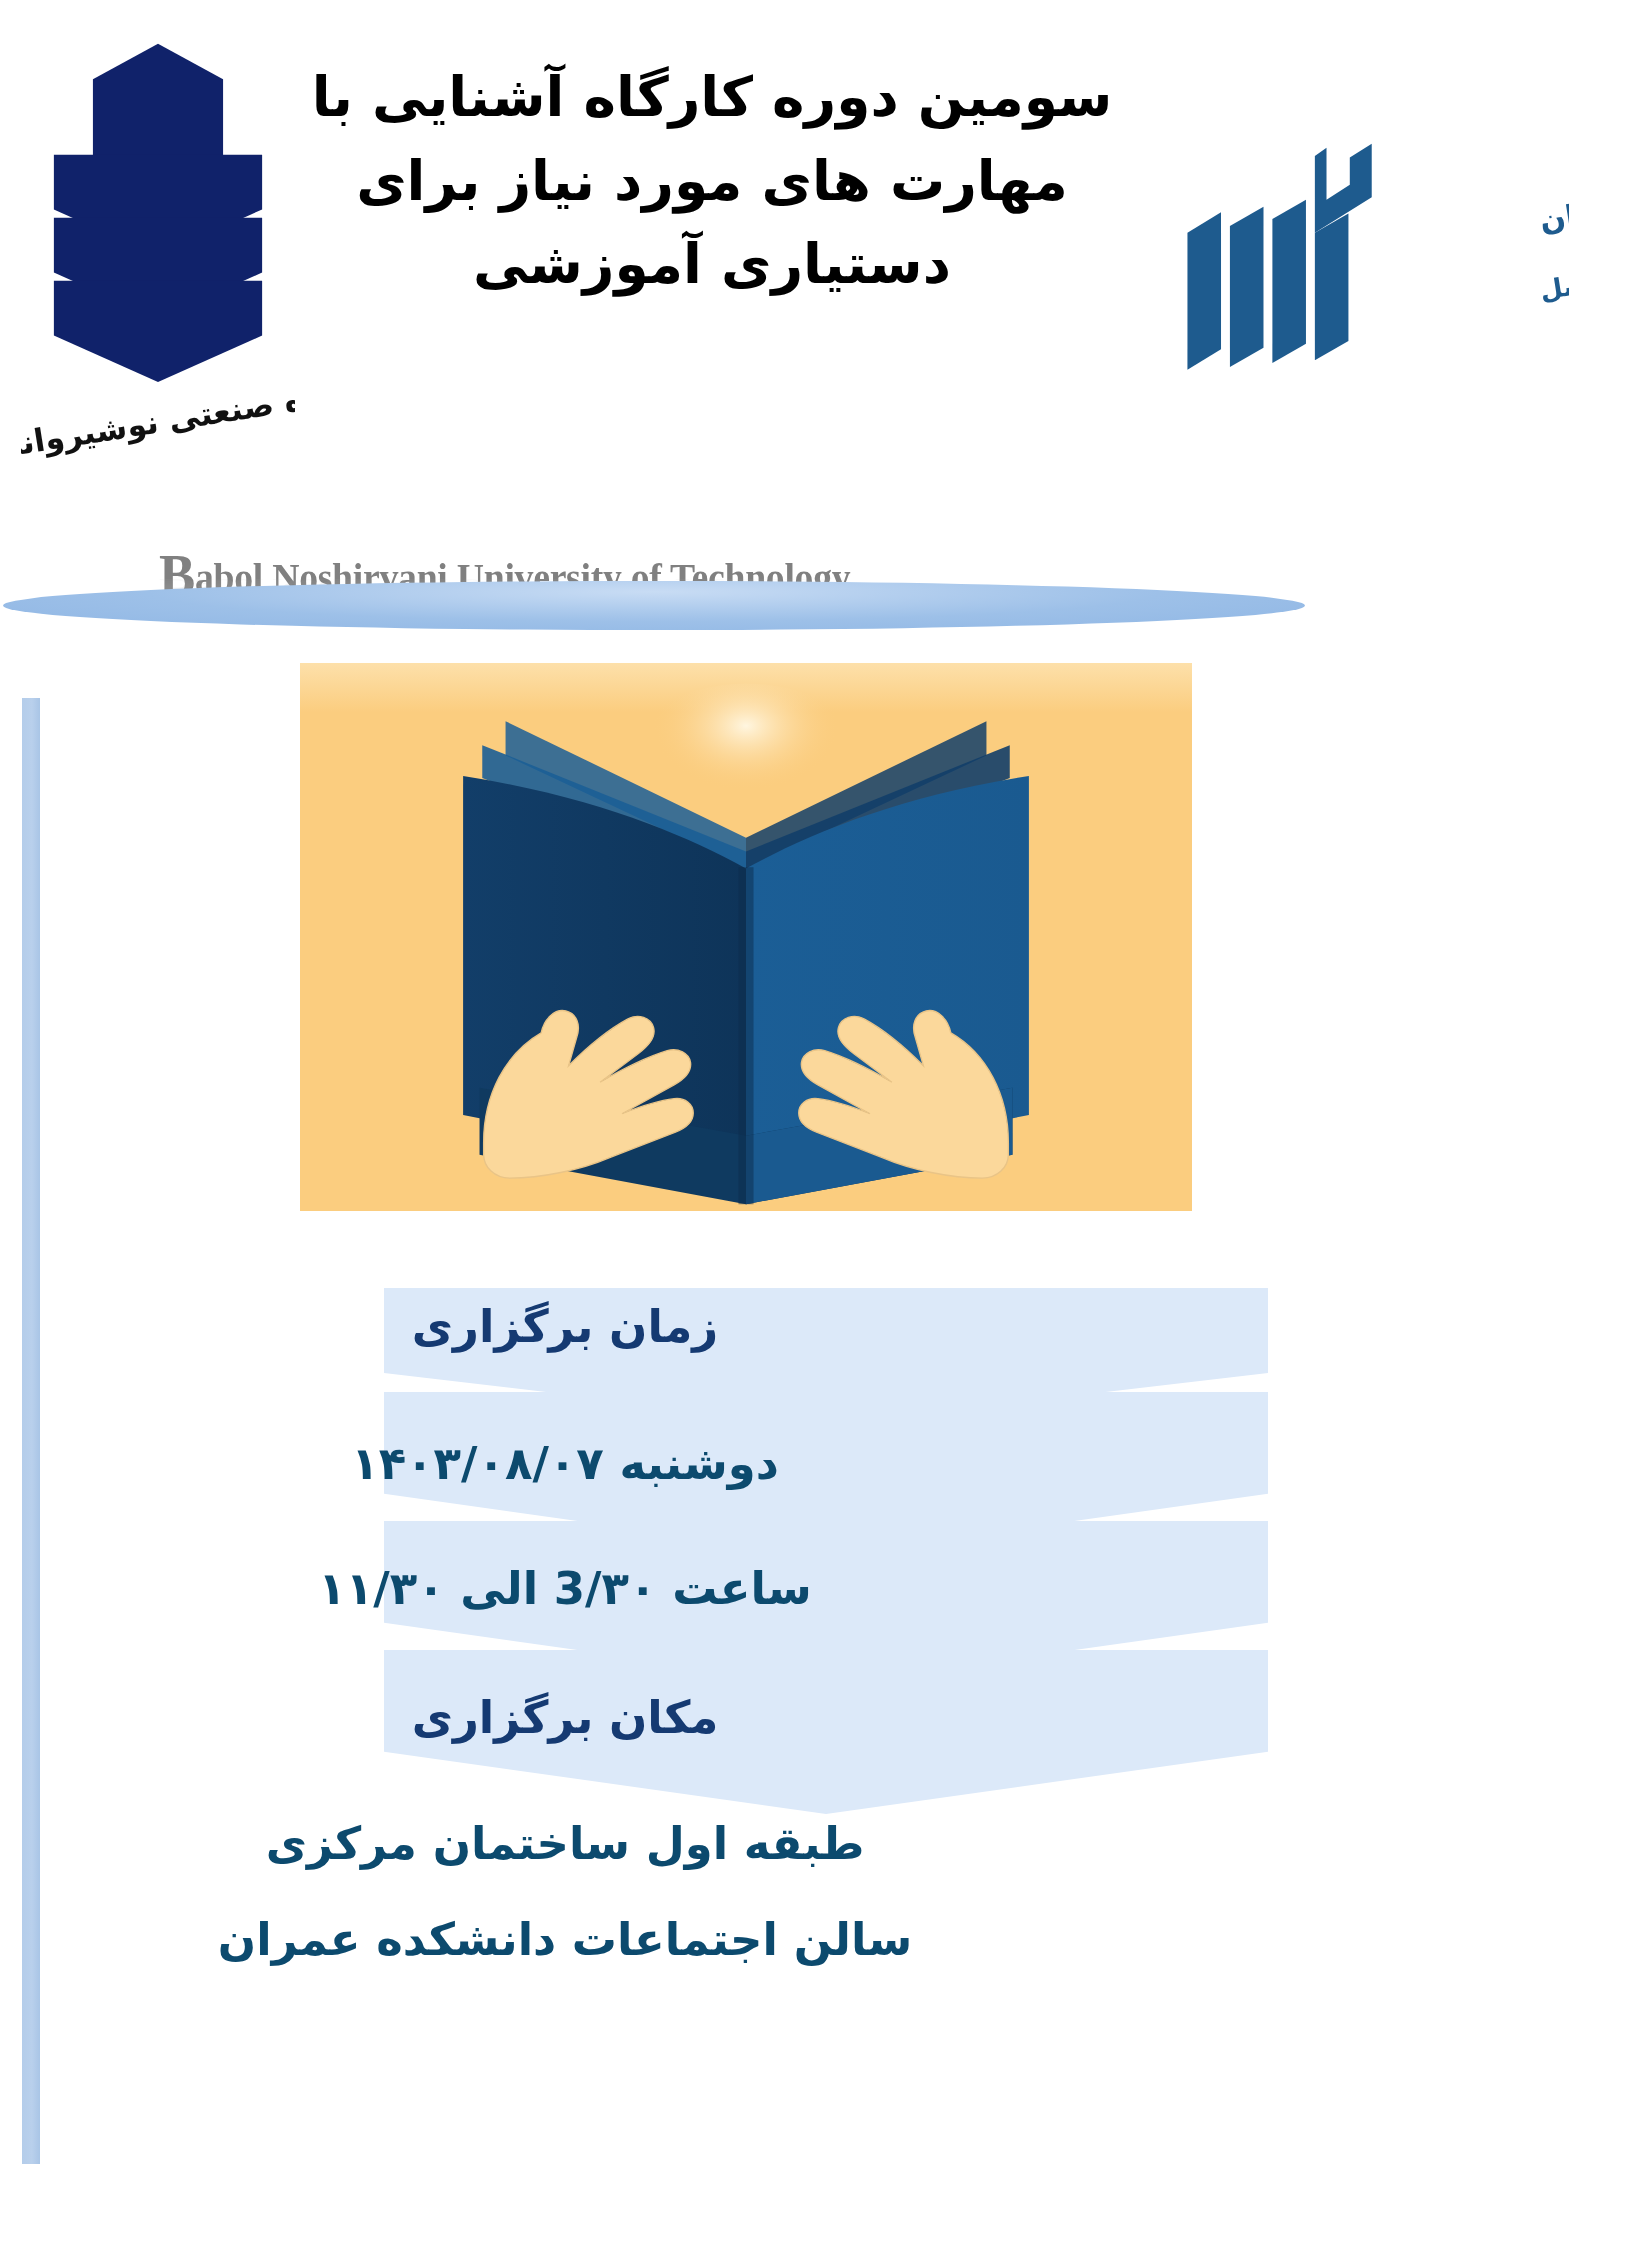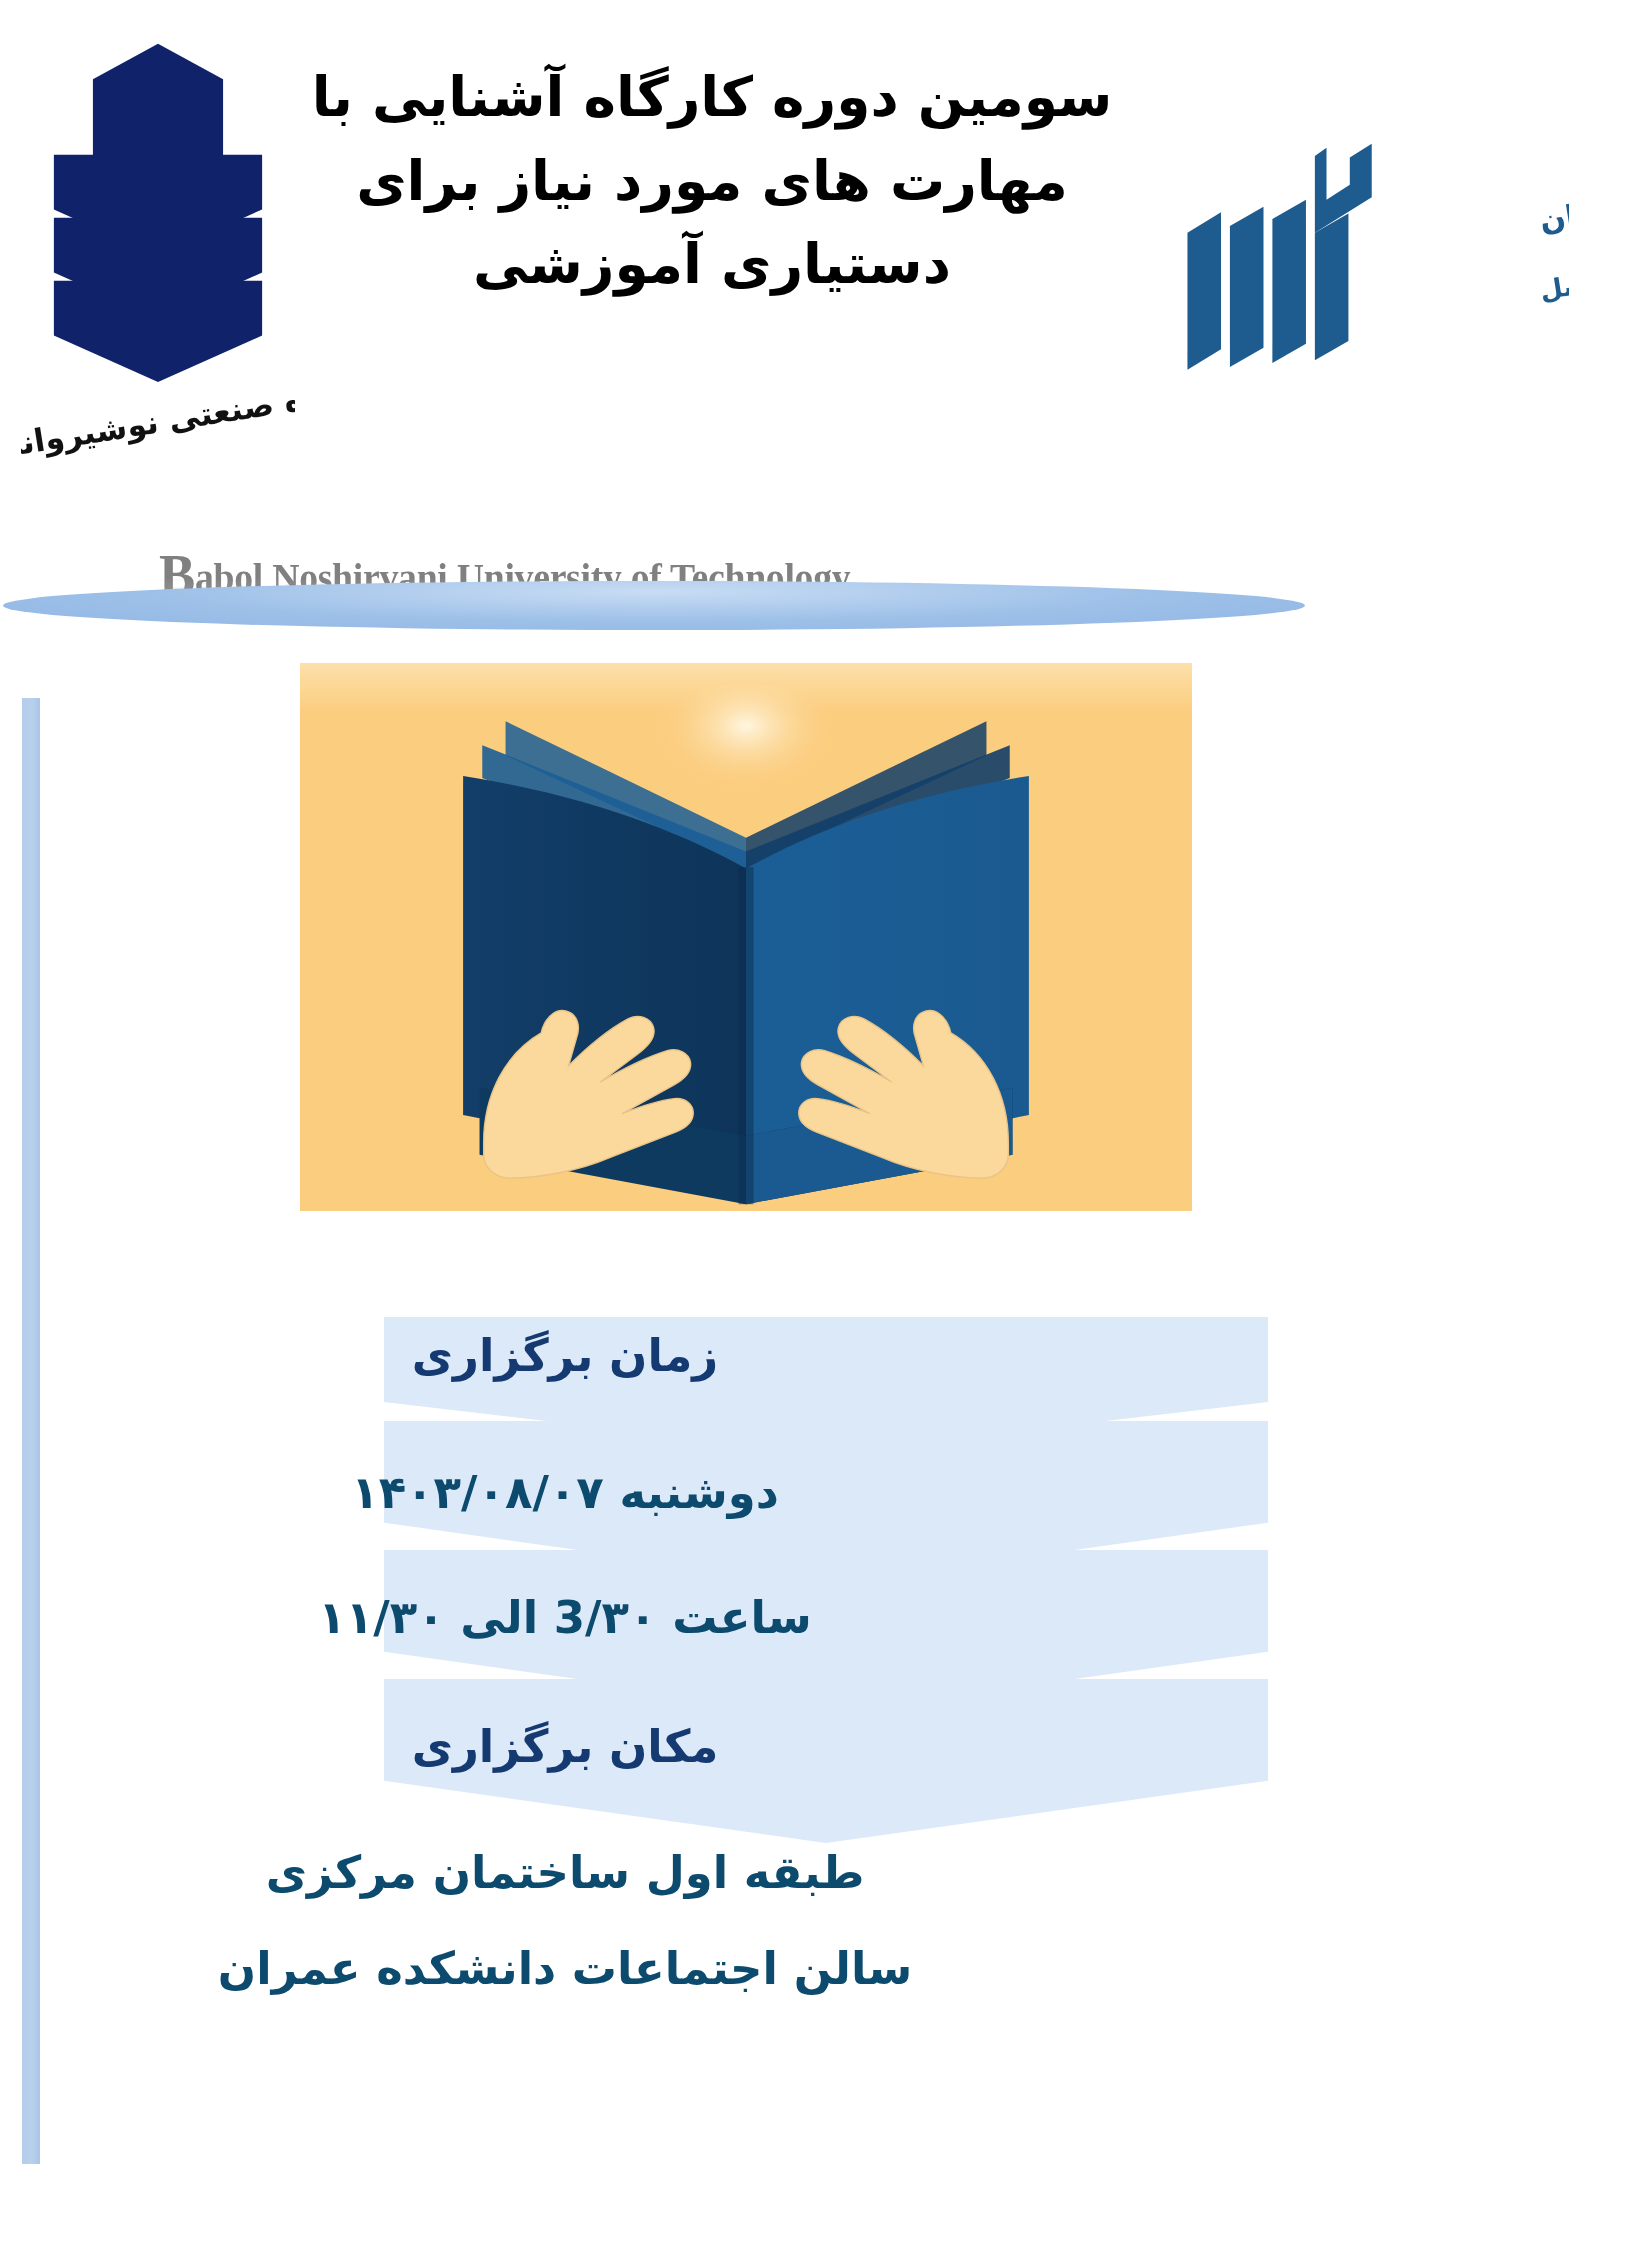--- a/index.html
+++ b/index.html
@@ -65,21 +65,21 @@
   }
 
   
   #book-figure{
     position:absolute;left:300px;top:663px;width:892px;height:548px;
     background:linear-gradient(to bottom,#fde0aa 0%,#fbcd7f 9%,#fbcd7f 100%);
   }
   #book-figure svg{width:100%;height:100%;display:block;}
 
   
-  #info{position:absolute;left:0;top:1276px;width:1390px;height:850px;}
+  #info{position:absolute;left:0;top:1247px;width:1390px;height:850px;}
 
   .chev{
     position:absolute;background:#dce9f9;
     -webkit-clip-path:polygon(0 0,100% 0,100% 62%,50% 100%,0 62%);
             clip-path:polygon(0 0,100% 0,100% 62%,50% 100%,0 62%);
   }
 
   .info-line{
     position:absolute;width:1650px;text-align:center;direction:rtl;
     font-family:"DejaVu Sans","Liberation Sans",sans-serif;

